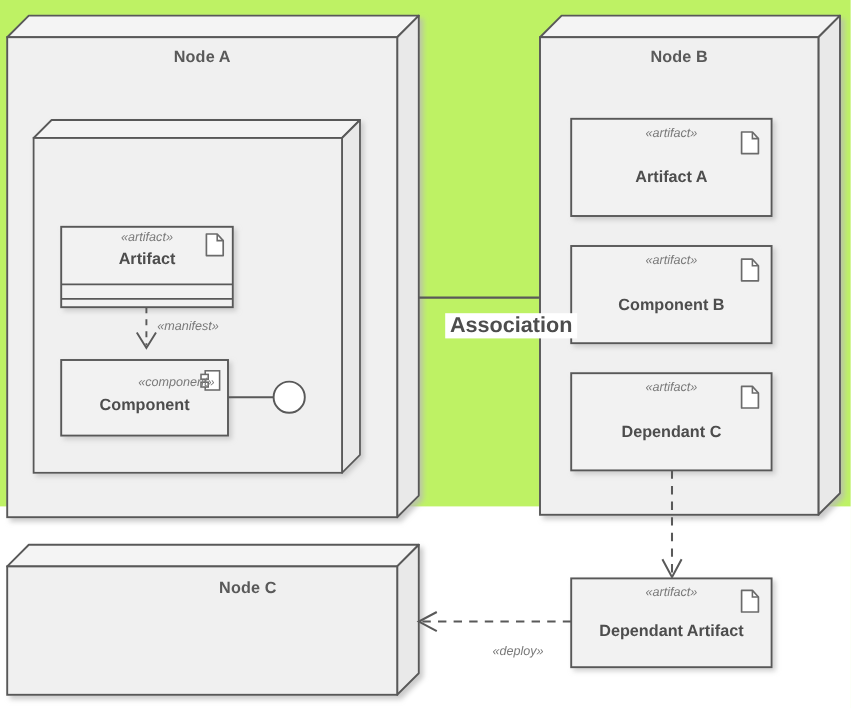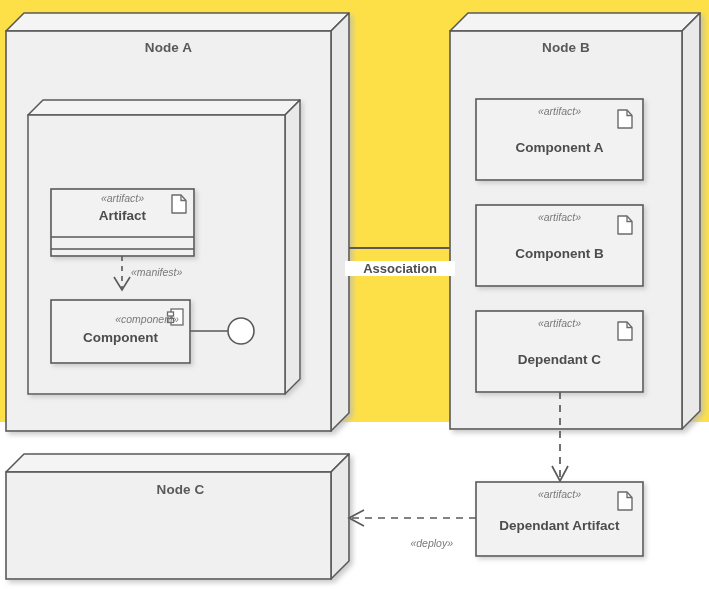--- a/index.html
+++ b/index.html
@@ -11,21 +11,21 @@
   body {
     font-family: "Liberation Sans", "DejaVu Sans", sans-serif;
     width: 709px;
     height: 590px;
     overflow: hidden;
   }
   #canvas {
     position: relative;
     width: 709px;
     height: 422px;
-    background: #fde047;
+    background: #bef264;
   }
   #svg-layer {
     position: absolute;
     left: 0;
     top: 0;
     width: 709px;
     height: 590px;
   }
   .lbl {
     position: absolute;
@@ -48,23 +48,24 @@
     font-size: 13.5px;
     font-weight: bold;
     color: #4d4d4d;
   }
   .edge-label {
     font-size: 10.5px;
     font-style: italic;
     color: #7a7a7a;
   }
   .assoc-label {
-    font-size: 13px;
+    font-size: 18px;
     font-weight: bold;
     color: #4d4d4d;
+    margin-left: 26px;
   }
 </style>
 </head>
 <body>
 
 <div id="canvas">
 
   <svg id="svg-layer" viewBox="0 0 709 590" xmlns="http://www.w3.org/2000/svg">
     <defs>
       <filter id="softshadow" x="-30%" y="-30%" width="180%" height="180%">
@@ -186,28 +187,28 @@
   <div class="lbl edge-label" style="left:131px; top:266px; width:90px; text-align:left;">«manifest»</div>
 
   <div class="lbl stereo" style="left:51px; top:313px; width:120px;margin-left:36px;">«component»</div>
   <div class="lbl elem-name" style="left:51px; top:330px; width:139px;">Component</div>
 
   <div class="lbl assoc-label" style="left:345px; top:261px; width:110px; background:#ffffff;">Association</div>
 
   <div class="lbl node-title" style="left:450px; top:40px; width:232px;">Node B</div>
 
   <div class="lbl stereo" style="left:476px; top:105px; width:167px;">«artifact»</div>
-  <div class="lbl elem-name" style="left:476px; top:140px; width:167px;">Component A</div>
+  <div class="lbl elem-name" style="left:476px; top:140px; width:167px;">Artifact A</div>
 
   <div class="lbl stereo" style="left:476px; top:211px; width:167px;">«artifact»</div>
   <div class="lbl elem-name" style="left:476px; top:246px; width:167px;">Component B</div>
 
   <div class="lbl stereo" style="left:476px; top:317px; width:167px;">«artifact»</div>
   <div class="lbl elem-name" style="left:476px; top:352px; width:167px;">Dependant C</div>
 
-  <div class="lbl node-title" style="left:18px; top:482px; width:325px;">Node C</div>
+  <div class="lbl node-title" style="left:6px; top:482px; width:325px;padding-left:38px;">Node C</div>
 
   <div class="lbl stereo" style="left:476px; top:488px; width:167px;">«artifact»</div>
   <div class="lbl elem-name" style="left:476px; top:518px; width:167px;">Dependant Artifact</div>
 
   <div class="lbl edge-label" style="left:383px; top:537px; width:70px;text-align:right;">«deploy»</div>
 
 </div>
 
 </body></html>

